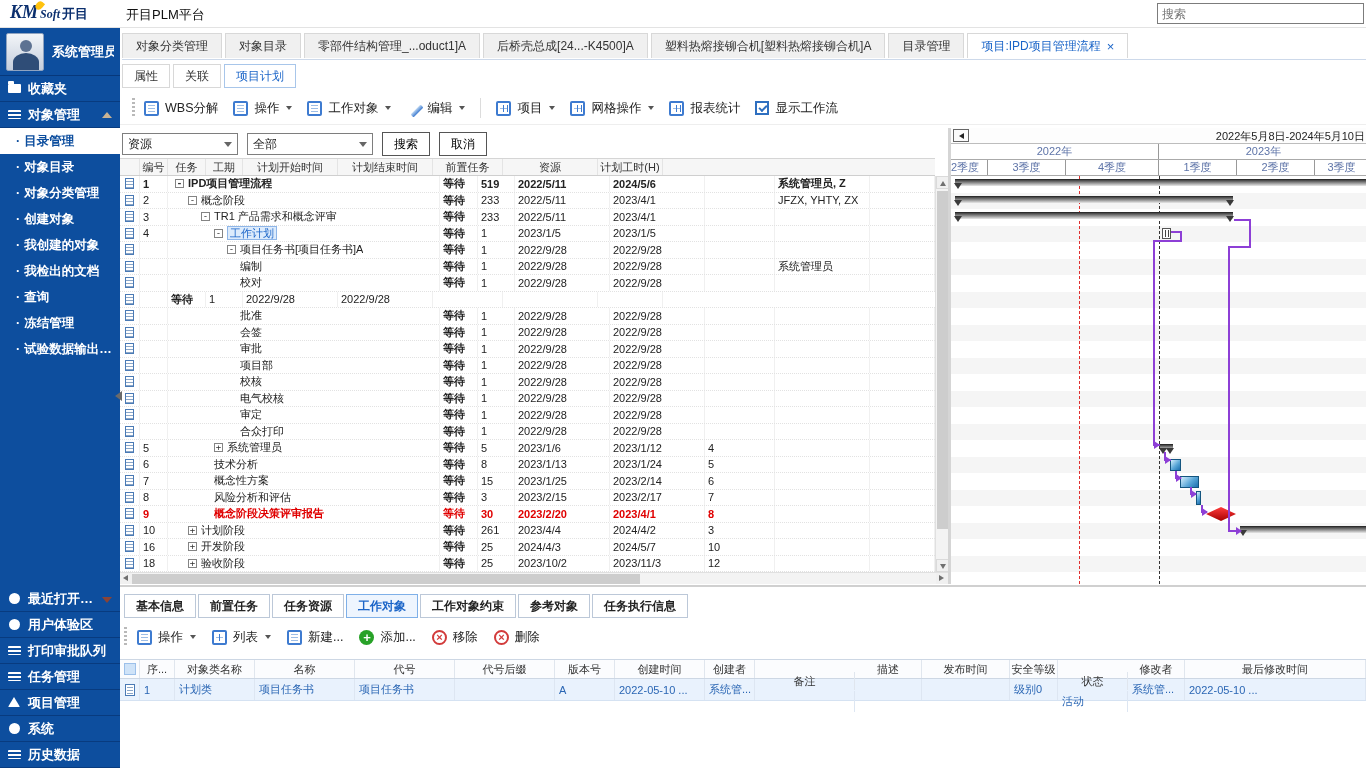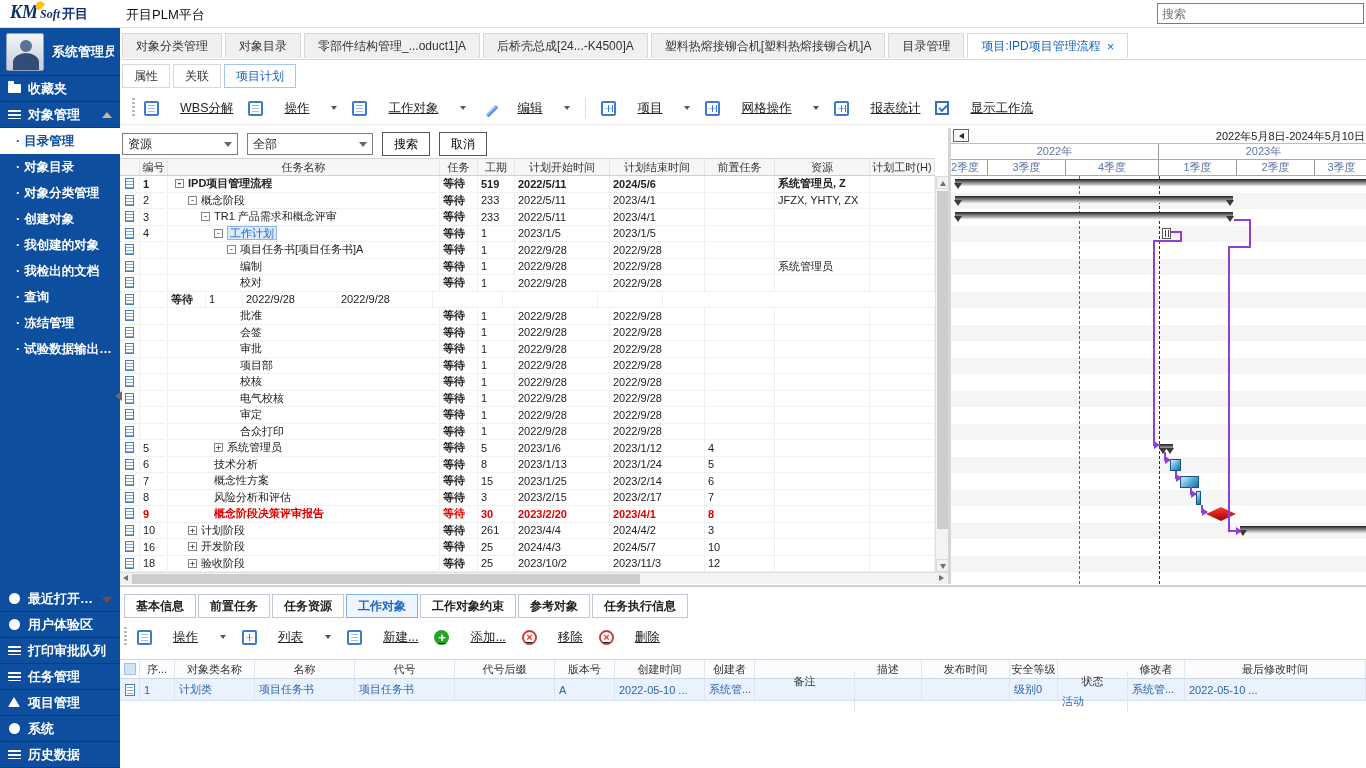--- a/index.html
+++ b/index.html
@@ -43,21 +43,21 @@
   .tabstrip{position:absolute;left:2px;top:5px;right:0;height:27px;display:flex;gap:3px;border-bottom:1px solid #cdd9ea;}
   .tab{height:25px;padding:0 13px;display:flex;align-items:center;gap:6px;background:#f0f0f0;border:1px solid #d8d8d8;border-bottom:none;font-size:12px;color:#333;cursor:pointer;white-space:nowrap;}
   .tab.active{background:#fff;color:#1b65c8;position:relative;z-index:2;}
   .tab-close{color:#1b65c8;font-size:13px;cursor:pointer;}
   .subtabs{position:absolute;left:2px;top:36px;height:26px;display:flex;gap:3px;}
   .subtab{height:24px;padding:0 11px;display:flex;align-items:center;background:#fff;border:1px solid #d8d8d8;font-size:12px;color:#333;cursor:pointer;}
   .subtab.active{color:#1b65c8;border-color:#a8c6ea;}
   
   .toolbar{position:absolute;left:0;top:64px;right:0;height:33px;display:flex;align-items:center;gap:15px;padding-left:12px;font-size:12.5px;color:#222;border-bottom:1px solid #eee;}
   .grip{width:3px;height:20px;background:repeating-linear-gradient(to bottom,#b9b9b9 0 2px,transparent 2px 4px);margin-right:-6px;}
-  .tb-item{display:flex;align-items:center;gap:21px;cursor:pointer;white-space:nowrap;text-decoration:underline;}
+  .tb-item{display:flex;align-items:center;gap:6px;cursor:pointer;white-space:nowrap;}
   .tb-sep{width:1px;height:20px;background:#dcdcdc;}
   .tbi{width:15px;height:15px;border:2px solid #3e7bd0;background:#fff;border-radius:2px;position:relative;flex:none;}
   .tbi::before{content:"";position:absolute;left:2px;right:2px;top:2px;bottom:2px;background:repeating-linear-gradient(#9dbde6 0 1px,transparent 1px 3px);}
   .tbi-grid::before,.tbi-table::before{background:
      linear-gradient(#3e7bd0 0 0) left 3px top 0/1px 100% no-repeat,
      linear-gradient(#3e7bd0 0 0) left 7px top 0/1px 100% no-repeat,
      linear-gradient(#9dbde6 0 0) 0 3px/100% 1px no-repeat,
      linear-gradient(#9dbde6 0 0) 0 7px/100% 1px no-repeat;}
   .tbi-pencil{border-color:transparent;background:transparent;}
   .tbi-pencil::before{content:"";position:absolute;left:2px;top:6px;width:14px;height:4px;background:linear-gradient(#bcd6f2,#3e7bd0);transform:rotate(-45deg);border-radius:1px;}
@@ -322,21 +322,20 @@
           <span>全部</span>
             <span class="chev"></span>
         </div>
         <button class="btn">搜索</button>
         <button class="btn">取消</button>
       </div>
 
       <div class="tt-header" id="tt-header">
           <div class="c0"></div>
           <div class="c1">编号</div>
-          <div class="c2">任务名称</div>
           <div class="c3">任务</div>
           <div class="c4">工期</div>
           <div class="c5">计划开始时间</div>
           <div class="c6">计划结束时间</div>
           <div class="c7">前置任务</div>
           <div class="c8">资源</div>
           <div class="c9">计划工时(H)</div>
         </div>
       <div class="tt-body" id="tt-body">
           <div class="tt-row b">

